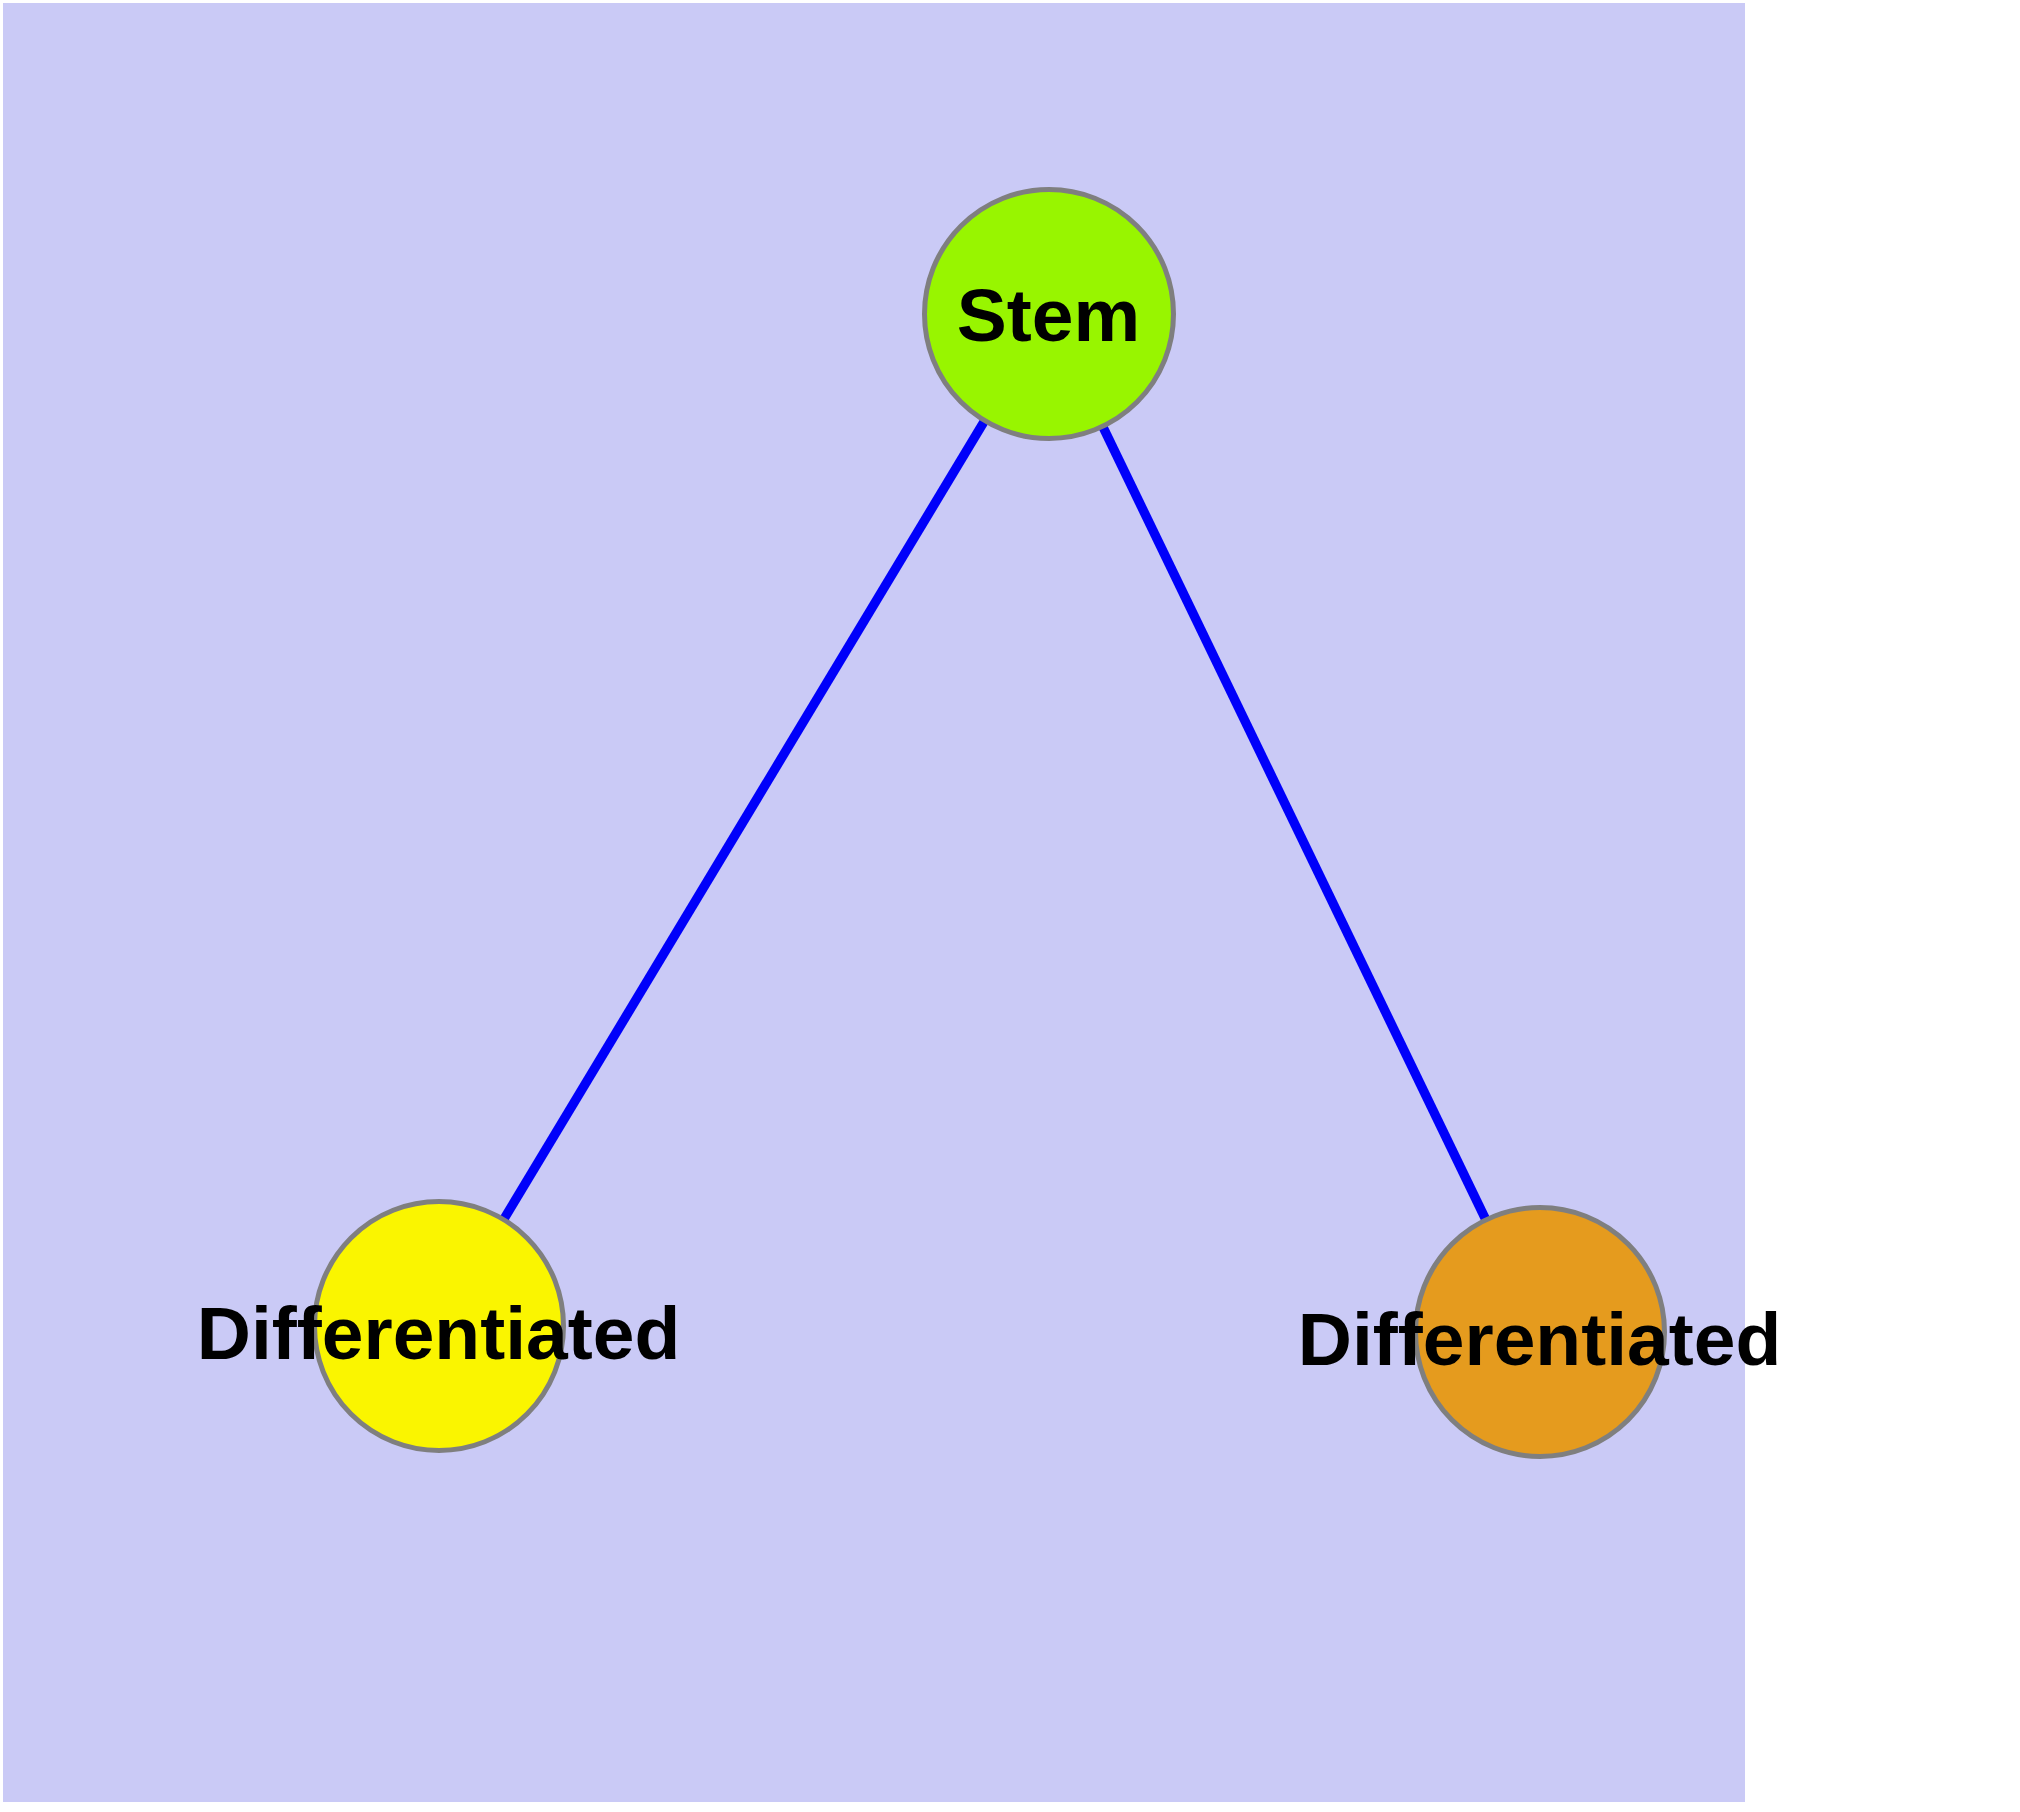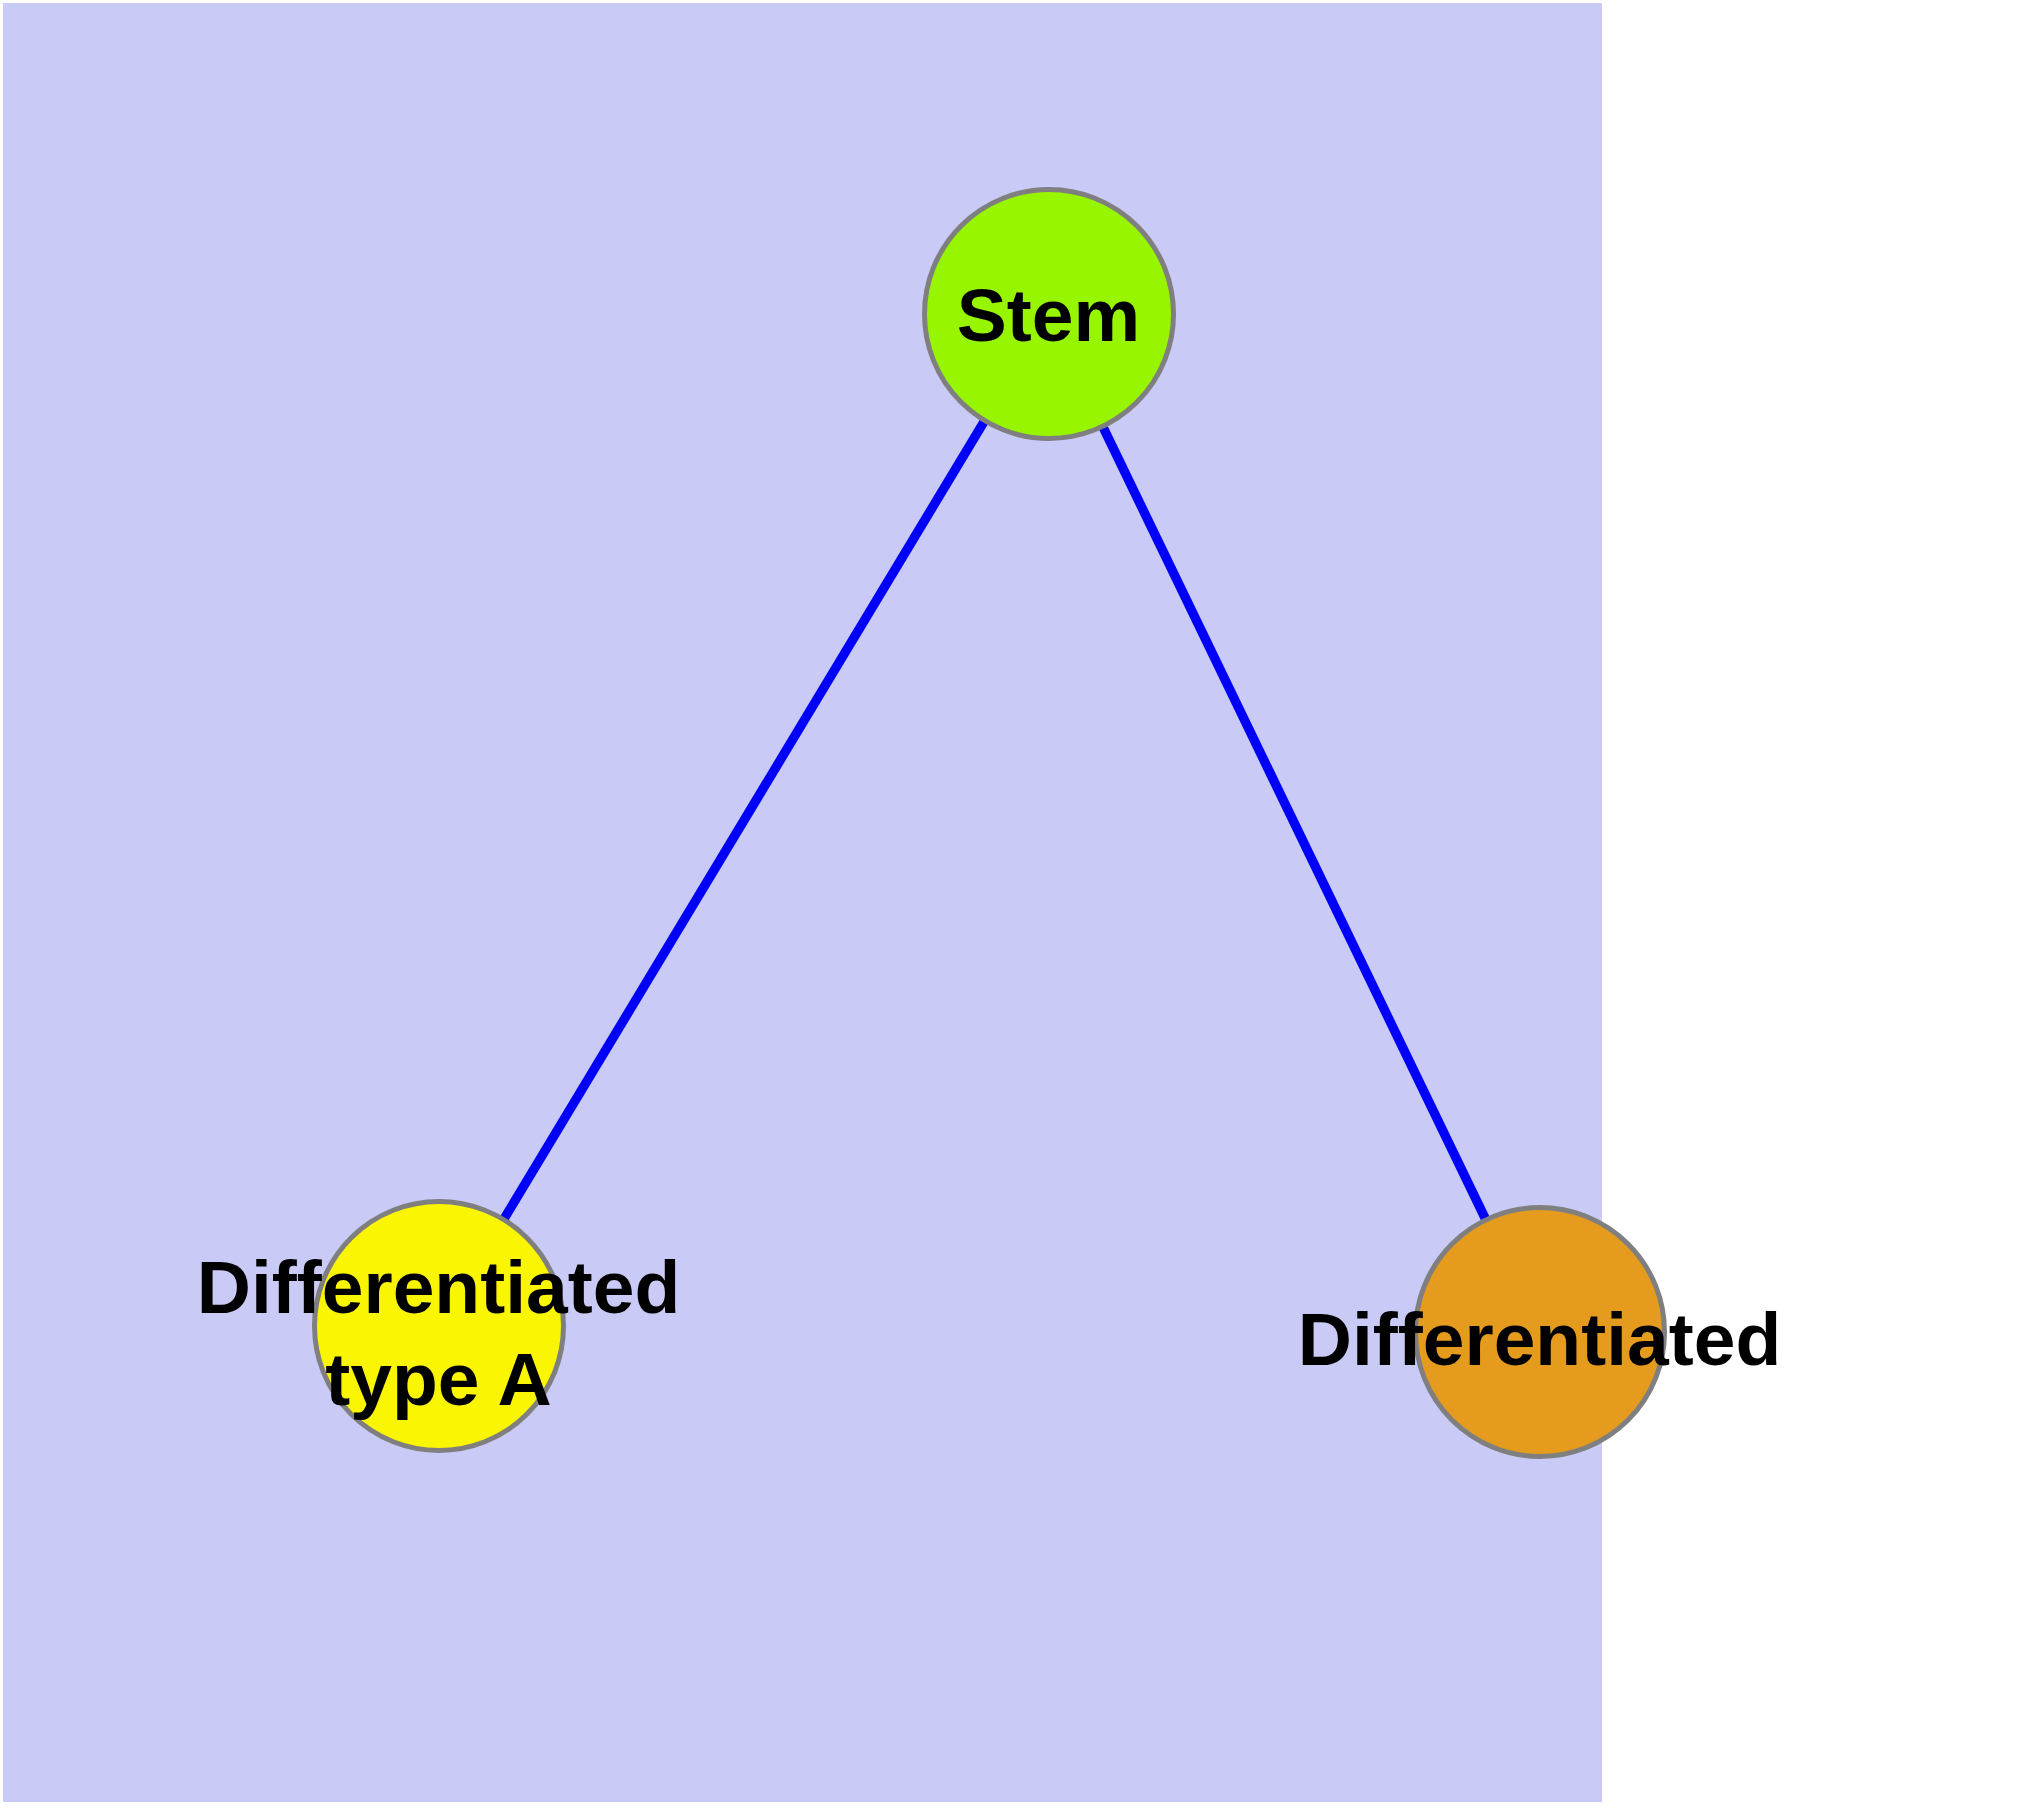--- a/index.html
+++ b/index.html
@@ -6,21 +6,21 @@
     margin: 0;
     padding: 0;
     width: 2021px;
     height: 1812px;
     background: #ffffff;
     font-family: "Liberation Sans", sans-serif;
     overflow: hidden;
   }
   .page {
     position: relative;
-    width: 1602px;
+    width: 1745px;
     height: 1812px;
     background: #ffffff;
   }
   .canvas {
     position: absolute;
     left: 2.5px;
     top: 3.4px;
     right: 0;
     bottom: 10.2px;
     background: #CACAF6; 
@@ -76,21 +76,20 @@
     <div class="node node-stem" style="background-color: rgb(152, 245, 0); border-color: rgb(127, 127, 127);"></div>
 
     <div class="node node-type-a" style="background-color: rgb(250, 245, 0); border-color: rgb(127, 127, 127);"></div>
 
     <div class="node node-type-b" style="background-color: rgb(229, 155, 30); border-color: rgb(127, 127, 127);"></div>
 
     <div class="node-label label-stem">Stem</div>
 
     <div class="node-label label-type-a">
       <div>Differentiated</div>
-      <div>type A</div>
     </div>
 
     <div class="node-label label-type-b">
       <div>Differentiated</div>
     </div>
 
   </div>
 </div>
 
 

